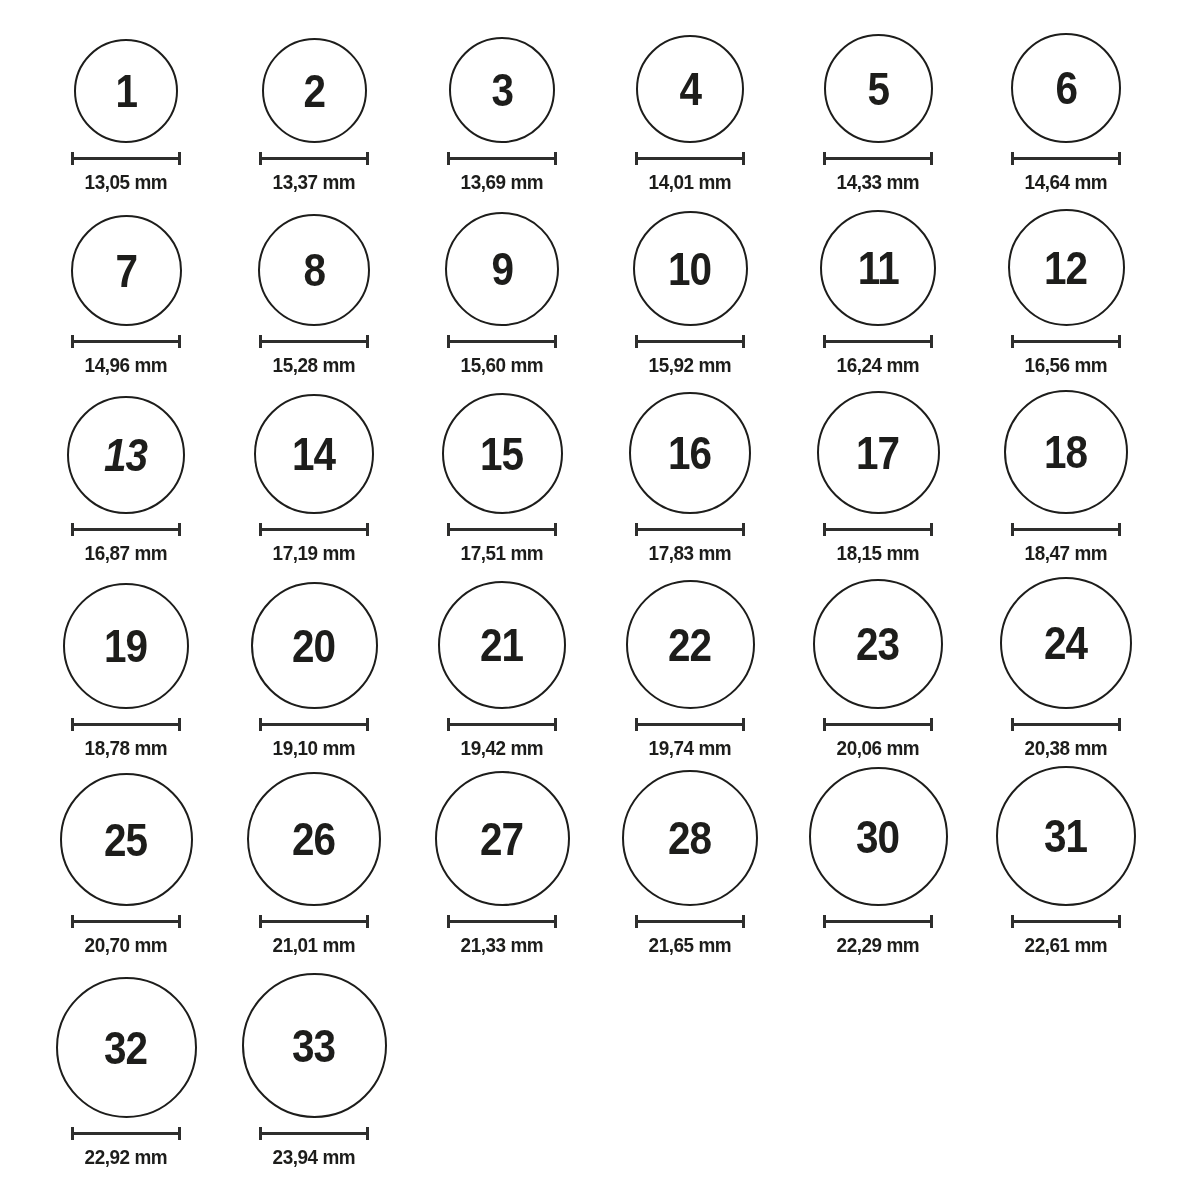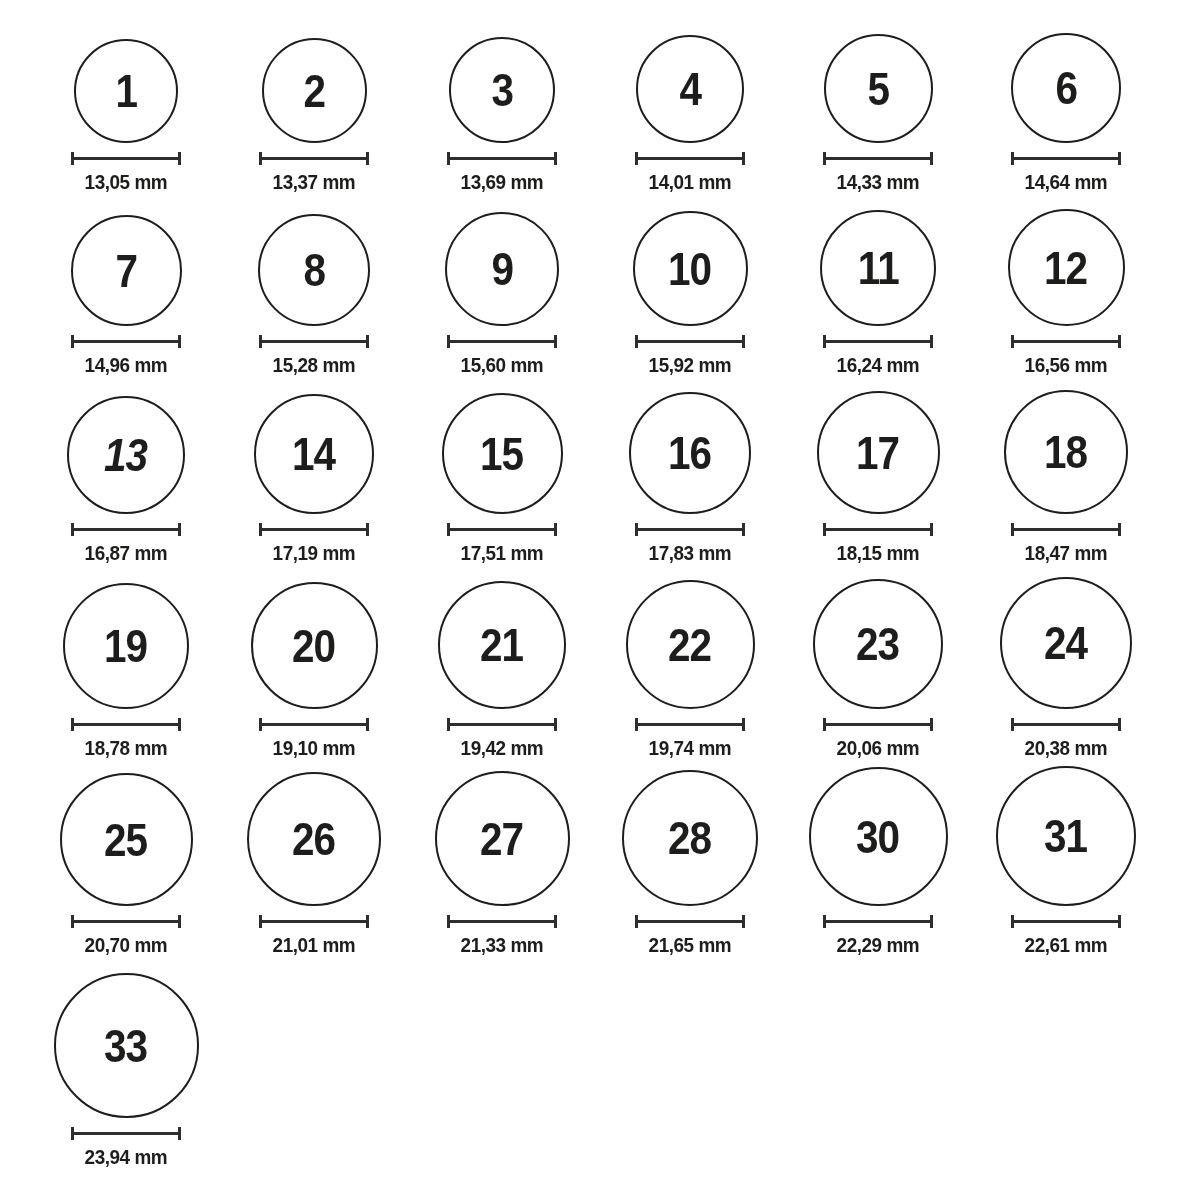--- a/index.html
+++ b/index.html
@@ -434,20 +434,31 @@
       <span class="num">31</span>
     </div>
     <div class="ruler">
       <span class="ruler-line"></span>
     </div>
     <div class="mm">
       <span class="mm-text">22,61 mm</span>
     </div>
   </div>
 
+  <div class="cell">
+    <div class="circle" style="width: 141px; height: 141px; border-color: rgb(29, 29, 27);">
+      <span class="num">32</span>
+    </div>
+    <div class="ruler">
+      <span class="ruler-line"></span>
+    </div>
+    <div class="mm">
+      <span class="mm-text">22,92 mm</span>
+    </div>
+  </div>
 
   <div class="cell">
     <div class="circle" style="width: 145px; height: 145px; border-color: rgb(29, 29, 27);">
       <span class="num">33</span>
     </div>
     <div class="ruler">
       <span class="ruler-line"></span>
     </div>
     <div class="mm">
       <span class="mm-text">23,94 mm</span>

